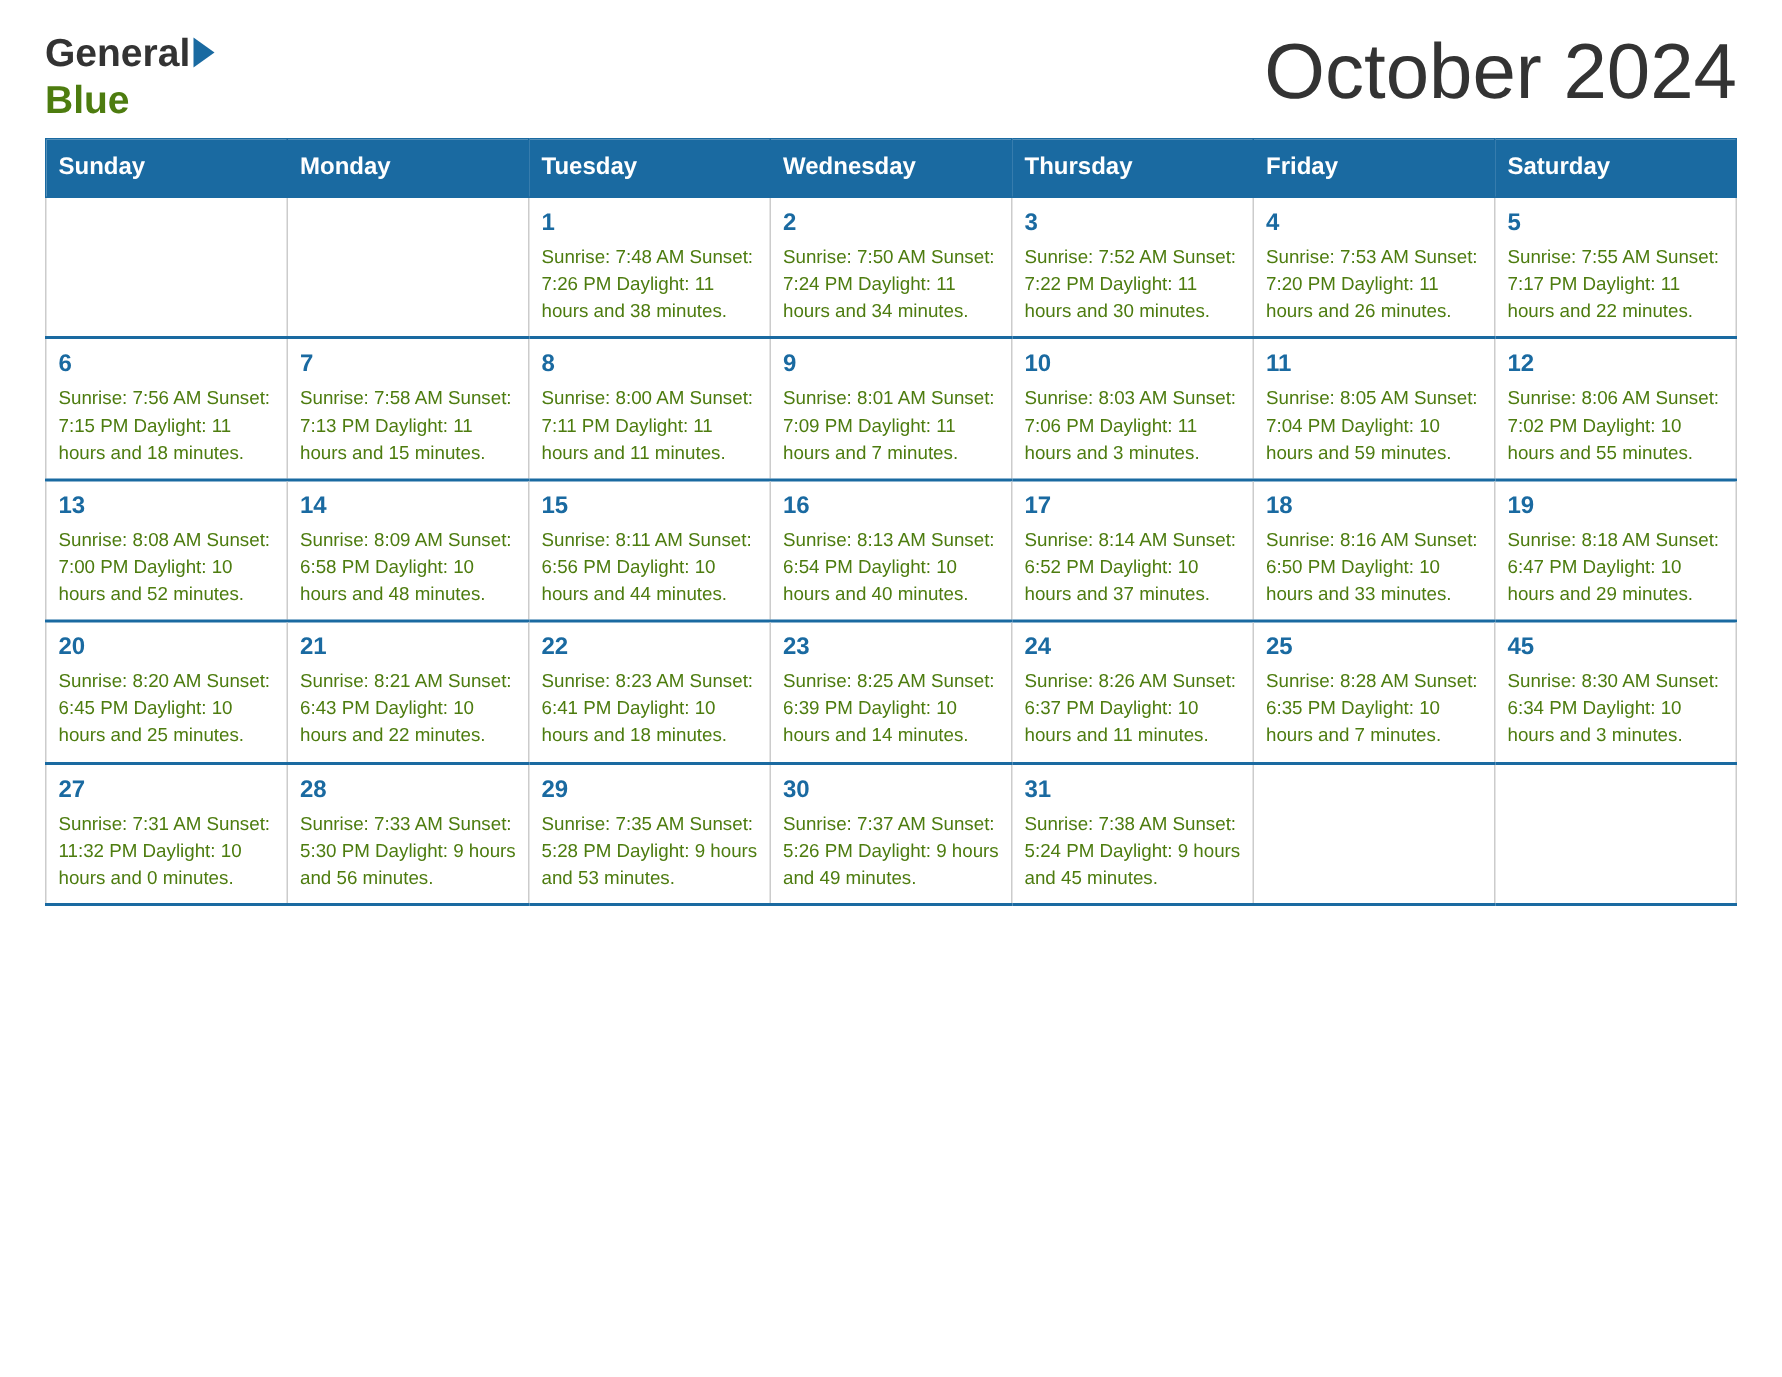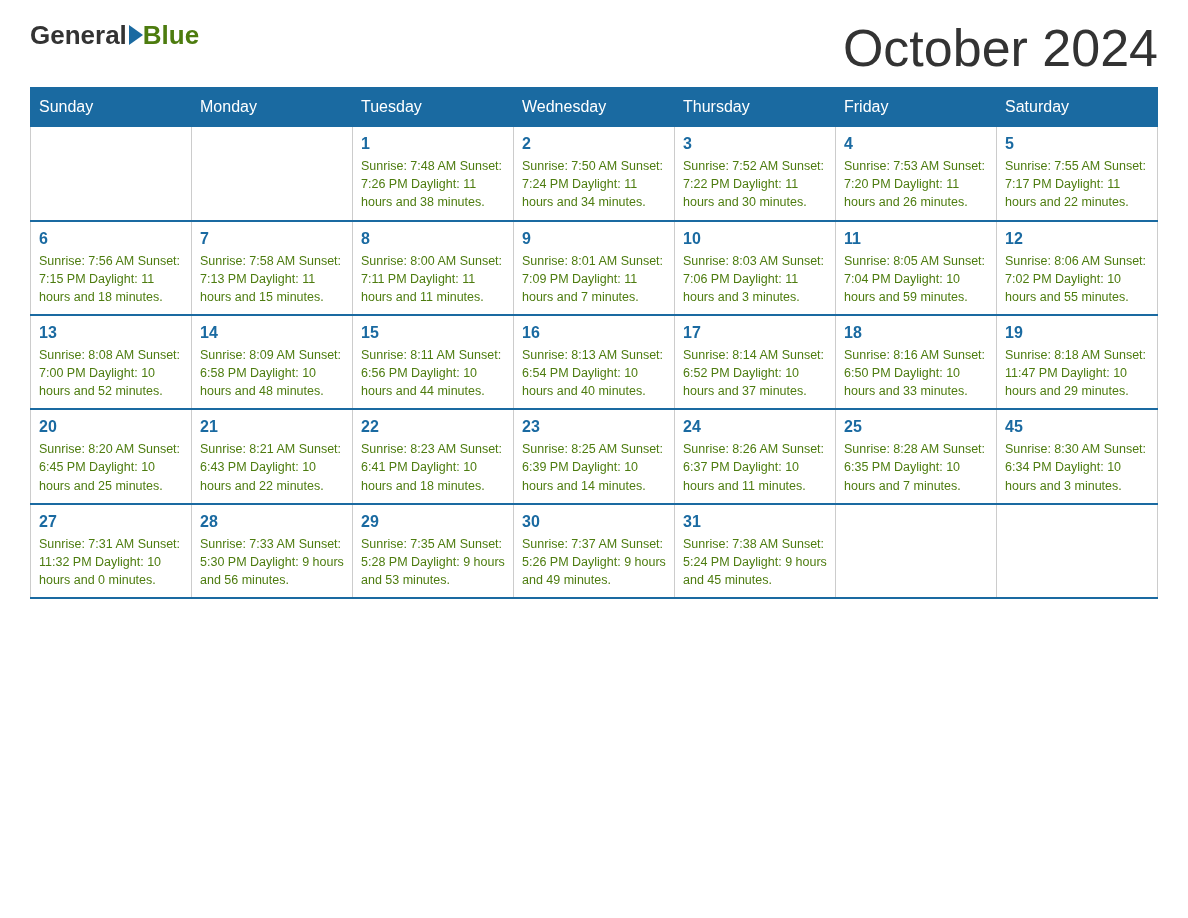--- a/index.html
+++ b/index.html
@@ -11,21 +11,21 @@
       min-height: 918px;
     }
     .header {
       display: flex;
       justify-content: space-between;
       align-items: flex-start;
       margin-bottom: 10px;
     }
     .logo {
       display: flex;
-      flex-direction: row;
+      flex-direction: column;
       align-items: flex-start;
       text-align: right;
     }
     .logo-general {
       font-size: 26px;
       font-weight: bold;
       color: #333;
     }
     .logo-blue-container {
       display: flex;
@@ -63,21 +63,21 @@
       width: 100%;
       border-collapse: collapse;
       margin-top: 10px;
     }
     th {
       background-color: #1a6aa1;
       color: #fff;
       padding: 10px 8px;
       text-align: left;
       font-size: 16px;
-      font-weight: normal;
+      font-weight: bold;
       border: 1px solid #1a6aa1;
     }
     td {
       vertical-align: top;
       padding: 8px 8px;
       border: 1px solid #ccc;
       width: 14.28%;
       min-height: 100px;
       font-size: 13px;
       color: #333;
@@ -267,21 +267,21 @@
         <td>
           <span class="day-number">18</span>
           <div class="day-info">Sunrise: 8:16 AM
 Sunset: 6:50 PM
 Daylight: 10 hours
 and 33 minutes.</div>
         </td>
         <td>
           <span class="day-number">19</span>
           <div class="day-info">Sunrise: 8:18 AM
-Sunset: 11:47 PM
+Sunset: 6:47 PM
 Daylight: 10 hours
 and 29 minutes.</div>
         </td>
       </tr>
       <tr>
         <td>
           <span class="day-number">20</span>
           <div class="day-info">Sunrise: 8:20 AM
 Sunset: 6:45 PM
 Daylight: 10 hours

